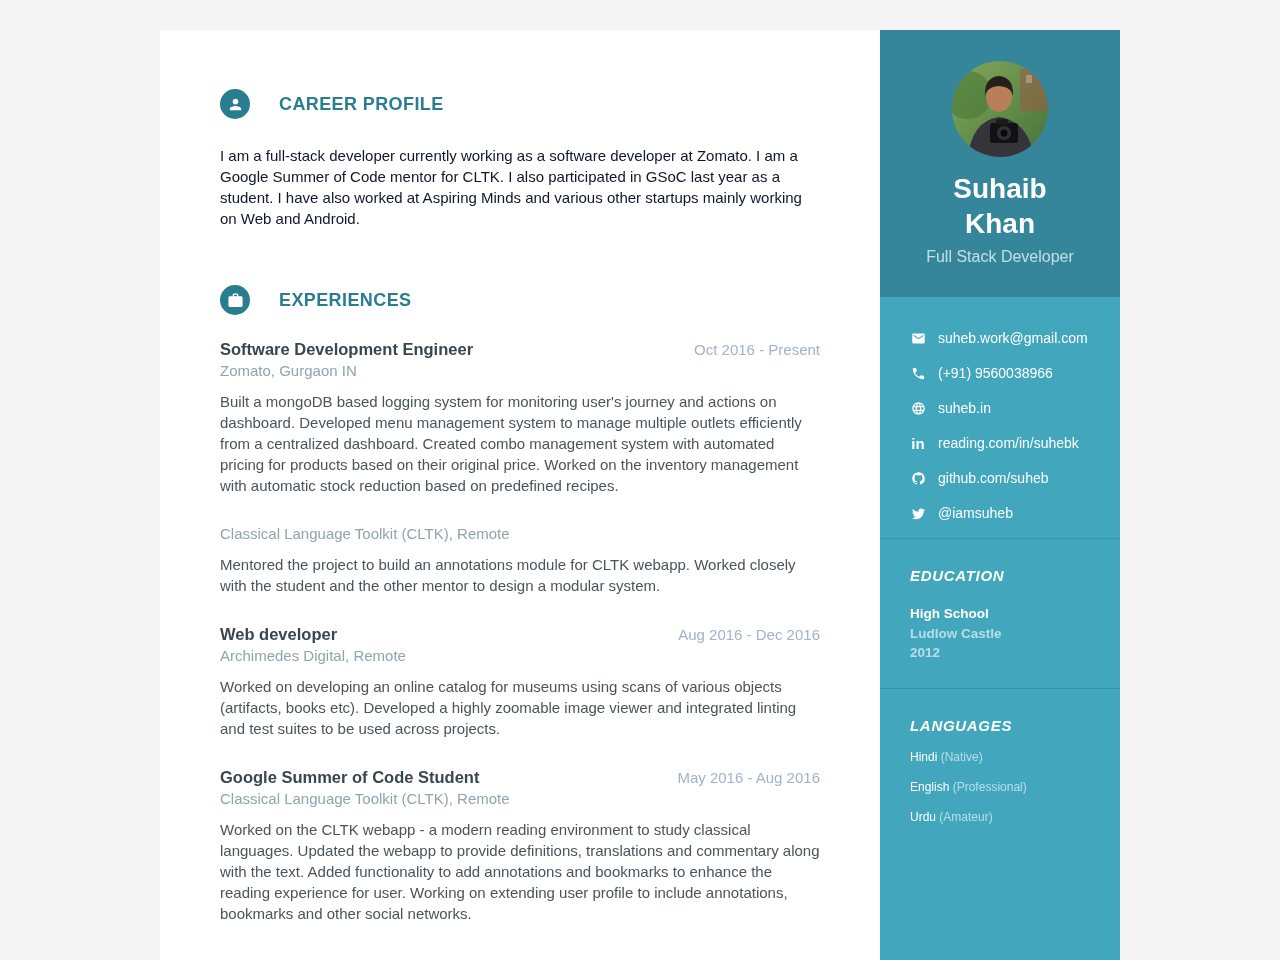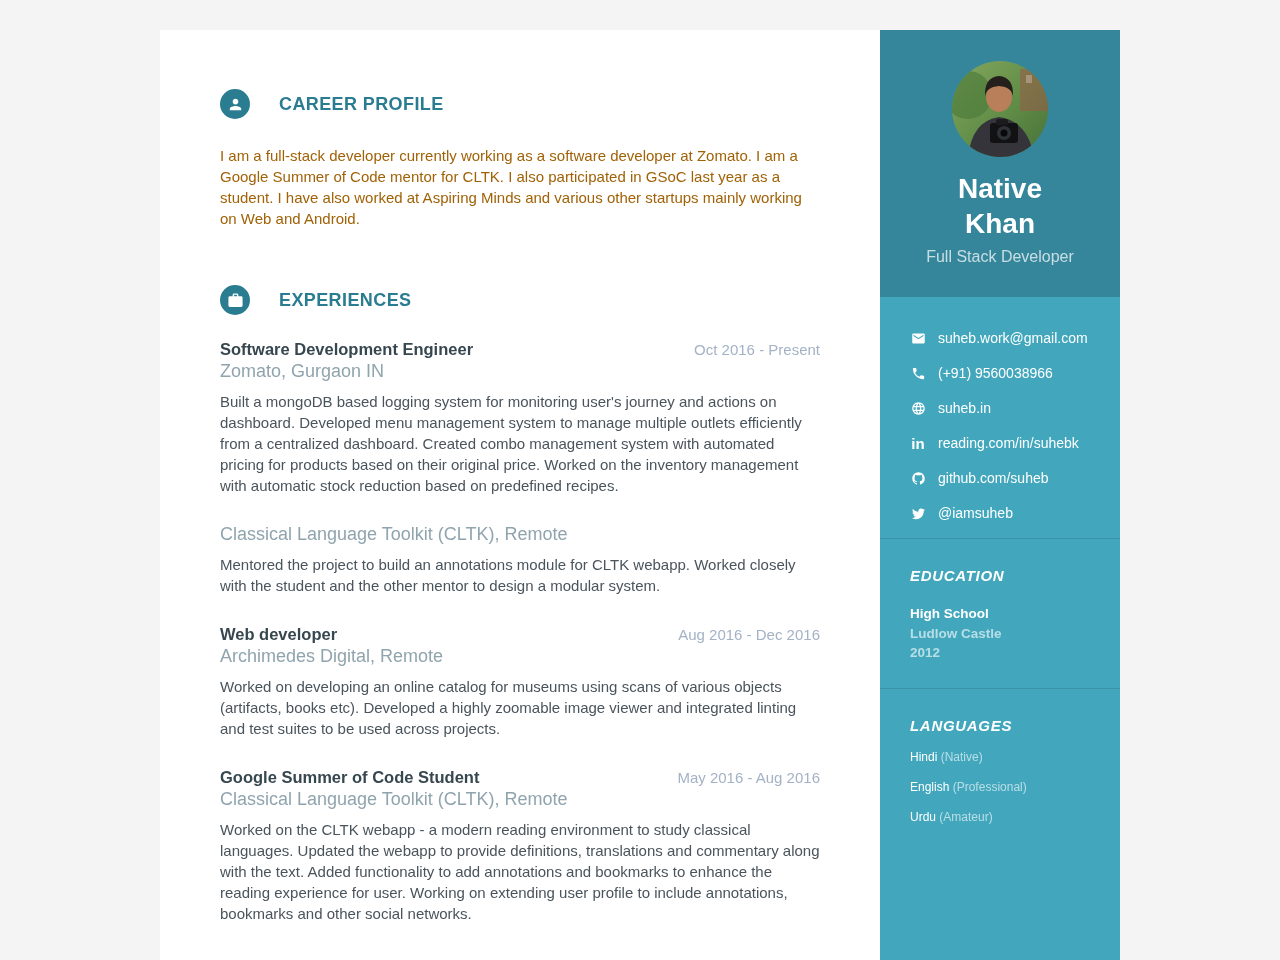--- a/index.html
+++ b/index.html
@@ -43,21 +43,21 @@
   .sec-title {
     font-size: 18px;
     font-weight: 700;
     color: #2a7d90;
     letter-spacing: 0.4px;
   }
   .intro {
     margin-top: 26px;
     font-size: 15px;
     line-height: 21px;
-    color: #a16207;
+    color: #0f172a;
     max-width: 600px;
   }
   .experiences { margin-top: 56px; }
   .job { margin-top: 24px; }
   .job + .job { margin-top: 28px; }
   .job-head {
     display: flex;
     justify-content: space-between;
     align-items: baseline;
   }
@@ -66,21 +66,21 @@
     font-weight: 700;
     color: #37474f;
     line-height: 21px;
   }
   .job-dates {
     font-size: 15px;
     color: #a4b2c6;
     white-space: nowrap;
   }
   .job-company {
-    font-size: 18px;
+    font-size: 15px;
     color: #90a4ae;
     line-height: 20px;
     margin-top: 1px;
   }
   .job-desc {
     margin-top: 10px;
     font-size: 15px;
     line-height: 21px;
     color: #4a545c;
     max-width: 600px;
@@ -257,21 +257,21 @@
           <ellipse cx="47" cy="36" rx="13" ry="15" fill="#b97e5a"></ellipse>
           <path d="M33 36 Q32 16 47 15 Q62 16 61 36 Q60 26 47 25 Q34 26 33 36 Z" fill="#26201c"></path>
           <path d="M16 96 Q20 60 47 56 Q76 60 82 96 Z" fill="#34343a"></path>
           <rect x="38" y="62" width="28" height="20" rx="3" fill="#121214"></rect>
           <rect x="44" y="58" width="12" height="6" rx="2" fill="#1b1b1e"></rect>
           <circle cx="52" cy="72" r="7" fill="#2d3237"></circle>
           <circle cx="52" cy="72" r="3.5" fill="#08080a"></circle>
         </svg>
       </div>
       <h1 class="name">
-        <span>Native</span>
+        <span>Suhaib</span>
         <span>Khan</span>
       </h1>
       <div class="role">Full Stack Developer</div>
     </div>
 
     <div class="contact">
       <div class="contact-row">
         <span class="c-icon">
           <svg viewBox="0 0 24 24">
               <path d="M20 4H4c-1.1 0-1.99.9-1.99 2L2 18c0 1.1.9 2 2 2h16c1.1 0 2-.9 2-2V6c0-1.1-.9-2-2-2zm0 4l-8 5-8-5V6l8 5 8-5v2z"></path>

